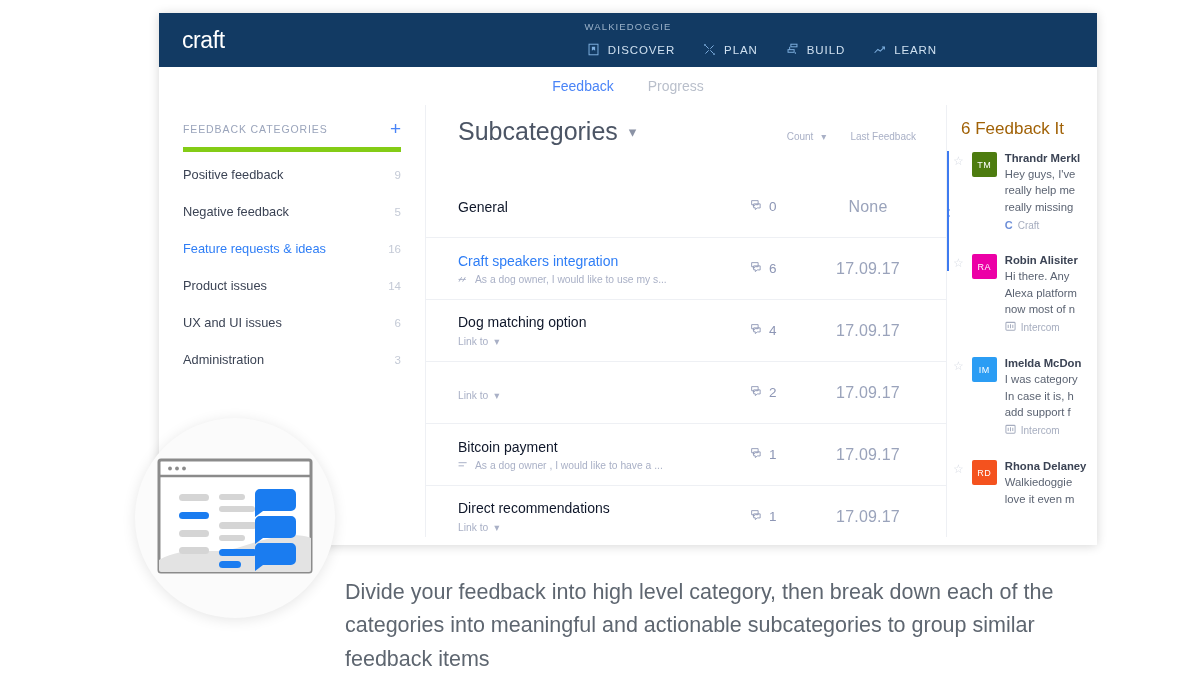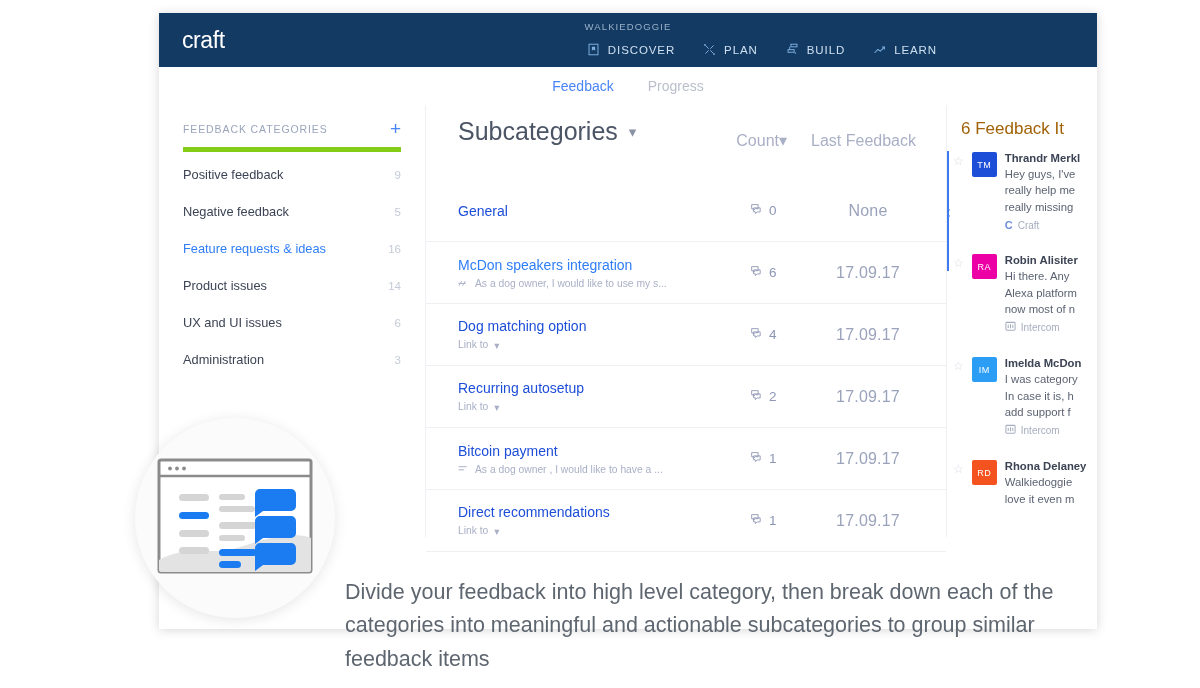--- a/index.html
+++ b/index.html
@@ -6,21 +6,21 @@
   body{
     width:1200px;height:688px;overflow:hidden;
     background:#ffffff;
     font-family:"Liberation Sans", sans-serif;
     -webkit-font-smoothing:antialiased;
   }
   #stage{position:relative;width:1200px;height:688px;overflow:hidden;background:#fff;}
 
   
   .app-window{
-    position:absolute;left:159px;top:13px;width:938px;height:616px;
+    position:absolute;left:159px;top:13px;width:938px;height:532px;
     background:#ffffff;overflow:hidden;
     box-shadow:0 1px 10px rgba(0,0,0,.16);
   }
 
   
   .topbar{position:relative;height:54px;background:#123a63;}
   .brand{
     position:absolute;left:23px;top:27px;transform:translateY(-50%);
     color:#fff;font-size:23px;letter-spacing:-0.4px;font-weight:400;
   }
@@ -49,29 +49,29 @@
   .cat-label{font-size:12.8px;color:#3b4354;}
   .cat.active .cat-label{color:#2f7ef6;}
   .cat-count{font-size:11.5px;color:#c4cad6;}
 
   
   .midcol{flex:1;position:relative;border-right:1px solid #eef0f4;min-width:0;}
   .mid-head{display:flex;align-items:flex-start;padding:12px 30px 0 32px;}
   .mid-title{font-size:25px;color:#4c5565;font-weight:400;display:flex;align-items:center;gap:11px;}
   .mid-title .chev{color:#8b93a5;font-size:15px;}
   .mid-sorts{margin-left:auto;display:flex;align-items:center;gap:24px;padding-top:14px;}
-  .sortlbl{font-size:16px;color:#a9b0c6;cursor:pointer;display:flex;align-items:center;gap:0;text-align:center;}
+  .sortlbl{font-size:10px;color:#a9b0c6;cursor:pointer;display:flex;align-items:center;gap:8px;text-align:center;}
 
   .rows{margin-top:30px;}
   .row{display:flex;align-items:center;padding:0 30px 0 32px;height:62px;border-bottom:1px solid #eef0f4;box-sizing:border-box;}
   .row:first-child{border-top:none;}
   .row-main{min-width:0;flex:1;}
-  .row-name{font-size:14px;color:#1d4ed8;}
+  .row-name{font-size:14px;color:#0f172a;}
   .row.active .row-name{color:#2f7ef6;}
-  .row-sub{margin-top:5px;font-size:10.3px;color:#a9b0c6;display:flex;align-items:flex-start;gap:6px;white-space:nowrap;overflow:hidden;}
+  .row-sub{margin-top:5px;font-size:10.3px;color:#a9b0c6;display:flex;align-items:center;gap:6px;white-space:nowrap;overflow:hidden;}
   .row-count{width:70px;flex:0 0 70px;display:flex;align-items:center;gap:6px;color:#8d96b5;font-size:13.5px;}
   .row-date{width:96px;flex:0 0 96px;text-align:center;font-size:16px;color:#9aa3bb;letter-spacing:.2px;}
 
   
   .rightcol{width:150px;flex:0 0 150px;position:relative;overflow:hidden;}
   .right-title{font-size:17px;color:#a16207;padding:14px 0 0 14px;white-space:nowrap;}
   .fb-item{display:flex;gap:8px;padding:13px 0 10px 6px;position:relative;}
   .fb-star{color:#d6dae3;font-size:12px;line-height:1;padding-top:3px;}
   .fb-av{width:25px;height:25px;flex:0 0 25px;border-radius:2px;color:#fff;font-size:9px;display:flex;align-items:center;justify-content:center;letter-spacing:.4px;}
   .fb-body{min-width:0;white-space:nowrap;}
@@ -220,21 +220,21 @@
                     <path d="M6 9.2h8v5h-3.5L8 16.2V14H6z" transform="translate(-1.5,-3.2)"></path>
                 </svg>
               </span>
               <span>0</span>
             </div>
             <div class="row-date">None</div>
           </div>
 
           <div class="row active">
             <div class="row-main">
-              <div class="row-name">McDon speakers integration</div>
+              <div class="row-name">Craft speakers integration</div>
               <div class="row-sub">
                 <span>
                   <svg width="11" height="9" viewBox="0 0 12 10" fill="none" stroke="#a9b0c6" stroke-width="1.1">
                     <path d="M1 8.5L4 3.5M5 8.5L8 3.5"></path>
                       <path d="M0.5 6h4M4.5 6h4"></path>
                   </svg>
                 </span>
                 <span>As a dog owner, I would like to use my s...</span>
               </div>
             </div>
@@ -265,21 +265,20 @@
                     <path d="M6 9.2h8v5h-3.5L8 16.2V14H6z" transform="translate(-1.5,-3.2)"></path>
                 </svg>
               </span>
               <span>4</span>
             </div>
             <div class="row-date">17.09.17</div>
           </div>
 
           <div class="row">
             <div class="row-main">
-              <div class="row-name">Recurring autosetup</div>
               <div class="row-sub">
                 <span>Link to</span>
                 <span>▾</span>
               </div>
             </div>
             <div class="row-count">
               <span>
                 <svg width="13" height="13" viewBox="0 0 16 16" fill="none" stroke="#8d96b5" stroke-width="1.1">
                   <path d="M2 2h8v5H6.5L4 9V7H2z"></path>
                     <path d="M6 9.2h8v5h-3.5L8 16.2V14H6z" transform="translate(-1.5,-3.2)"></path>
@@ -342,21 +341,21 @@
         <div class="splithandle">
           <svg width="12" height="12" viewBox="0 0 12 12" fill="none" stroke="#3e7bf0" stroke-width="1.4">
             <path d="M7.5 2.5L4 6l3.5 3.5"></path>
           </svg>
         </div>
 
         <div class="right-title">6 Feedback It</div>
 
         <div class="fb-item">
           <span class="fb-star">☆</span>
-          <span class="fb-av" style="background:#1d4ed8">TM</span>
+          <span class="fb-av" style="background:#4d7c0f">TM</span>
           <div class="fb-body">
             <div class="fb-name">Thrandr Merkl</div>
             <div class="fb-line">Hey guys, I've</div>
             <div class="fb-line">really help me</div>
             <div class="fb-line">really missing</div>
             <div class="fb-src">
               <span style="color:#6e8fd8;font-weight:bold;font-size:11px;">C</span>
               <span>Craft</span>
             </div>
           </div>

